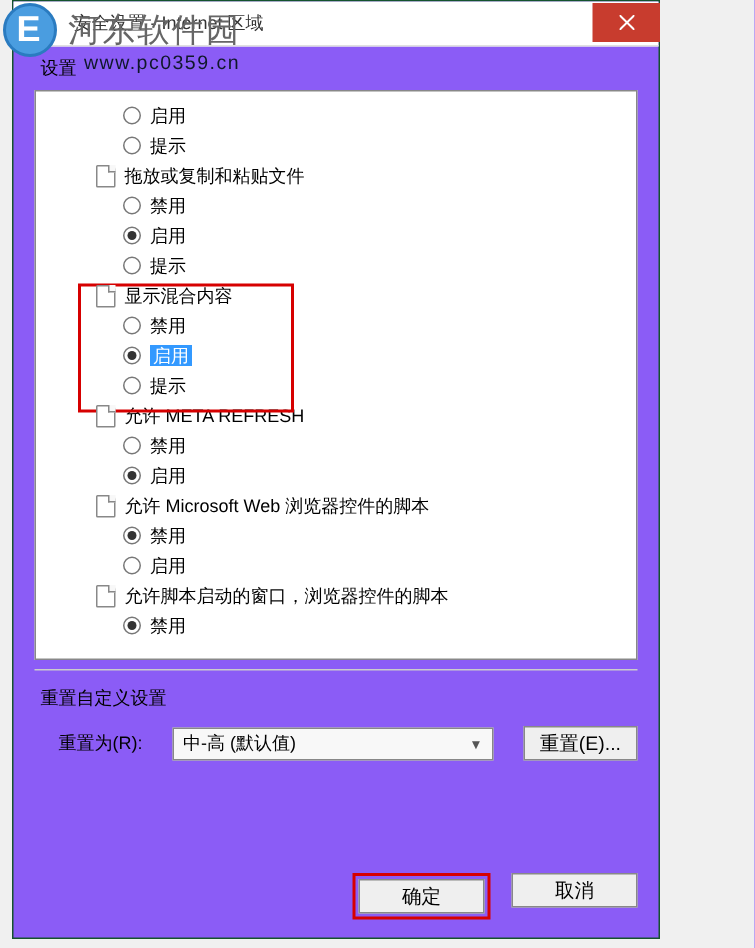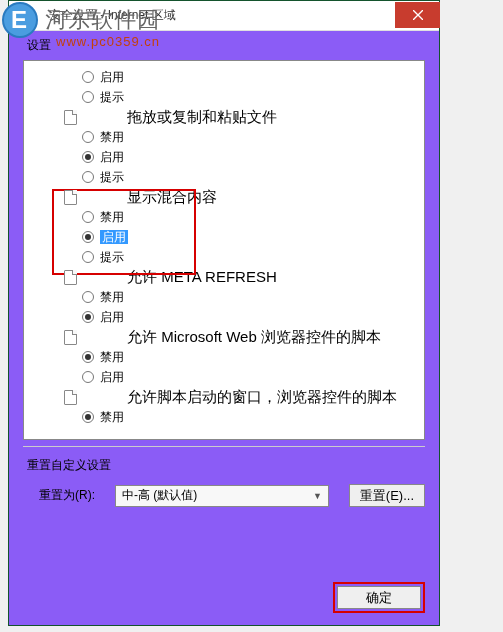--- a/index.html
+++ b/index.html
@@ -1,37 +1,37 @@
 <!DOCTYPE html>
 <html><head>
 <meta charset="utf-8">
 <style>
   * { box-sizing: border-box; margin: 0; padding: 0; }
   body { font-family: "Microsoft YaHei", SimSun, sans-serif; font-size: 12px; background: #f0f0f0; width: 503px; height: 632px; position: relative; }
   .watermark { position: absolute; top: 2px; left: 2px; z-index: 1000; pointer-events: none; }
   .watermark-logo { display: inline-block; width: 36px; height: 36px; background: #4a9de0; border-radius: 50%; border: 2px solid #2a7bc0; position: relative; vertical-align: middle; }
   .watermark-logo::before { content: "E"; color: white; font-size: 24px; font-weight: bold; position: absolute; left: 7px; top: 2px; }
   .watermark-text1 { font-size: 22px; color: #666; vertical-align: middle; margin-left: 4px; letter-spacing: 1px; font-weight: 500; font-family: Liberation Mono, monospace; }
-  .watermark-text2 { font-size: 13px; color: #c2410c; display: block; margin-left: 54px; margin-top: -4px; letter-spacing: 1px; }
+  .watermark-text2 { font-size: 13px; color: #0f172a; display: block; margin-left: 54px; margin-top: -4px; letter-spacing: 1px; }
 
   .window { position: absolute; top: 0; left: 8px; width: 432px; height: 626px; background: #8b5cf6; border: 1px solid #14532d; }
   .titlebar { height: 30px; background: #fff; display: flex; align-items: center; justify-content: space-between; padding-left: 40px; border-bottom: 1px solid #e0e0e0; }
   .titlebar-text { font-size: 12px; color: #333; }
   .close-btn { width: 45px; height: 26px; background: #c83c2e; color: #fff; display: flex; align-items: center; justify-content: center; cursor: pointer; margin-top: -2px; margin-right: -1px; }
   .close-btn svg { width: 10px; height: 10px; }
 
   .content { padding: 6px 14px 12px 14px; }
   .settings-label { font-size: 12px; margin-bottom: 6px; margin-left: 4px; }
   .tree-box { border: 1px solid #888; height: 380px; overflow-y: scroll; padding: 6px 4px 6px 4px; background: #fff; position: relative; }
   .tree-box::-webkit-scrollbar { width: 16px; }
   .tree-box::-webkit-scrollbar-track { background: #f0f0f0; border-left: 1px solid #ddd; }
   .tree-box::-webkit-scrollbar-thumb { background: #c0c0c0; border: 1px solid #999; }
 
   .tree-node { padding-left: 54px; line-height: 20px; font-size: 12px; white-space: nowrap; }
-  .tree-cat { padding-left: 36px; line-height: 20px; font-size: 15px; display: flex; align-items: center; gap: 44px; }
+  .tree-cat { padding-left: 36px; line-height: 20px; font-size: 12px; display: flex; align-items: center; }
   .page-icon { display: inline-block; width: 13px; height: 15px; border: 1px solid #888; border-radius: 1px 3px 1px 1px; margin-right: 6px; background: #fff; position: relative; flex: none; }
   .page-icon::before { content: ""; position: absolute; right: -1px; top: -1px; width: 4px; height: 4px; border-left: 1px solid #888; border-bottom: 1px solid #888; background: #f8f8f8; }
   .radio { display: inline-block; width: 12px; height: 12px; border: 1px solid #777; border-radius: 50%; margin-right: 6px; vertical-align: -2px; position: relative; background: #fff; }
   .radio.checked::after { content: ""; position: absolute; left: 2px; top: 2px; width: 6px; height: 6px; background: #333; border-radius: 50%; }
   .sel-text { background: #3399ff; color: #fff; padding: 0 2px; }
   .hl-box { position: absolute; border: 2px solid #d60000; pointer-events: none; }
 
   .note-text { font-size: 12px; margin: 8px 0 6px 18px; }
   .divider { border: none; border-top: 1px solid #ccc; margin: 6px 0 10px 0; }
   .reset-label { font-size: 12px; margin: 0 0 10px 4px; }
@@ -112,14 +112,15 @@
         <span class="dropdown-arrow">▼</span>
       </div>
       <div class="btn">重置(E)...</div>
     </div>
   </div>
 
   <div class="footer">
     <span class="hl-ok">
       <div class="btn" style="min-width:84px">确定</div>
     </span>
+    <div class="btn" style="min-width:84px">取消</div>
   </div>
 </div>
 
 </body></html>

